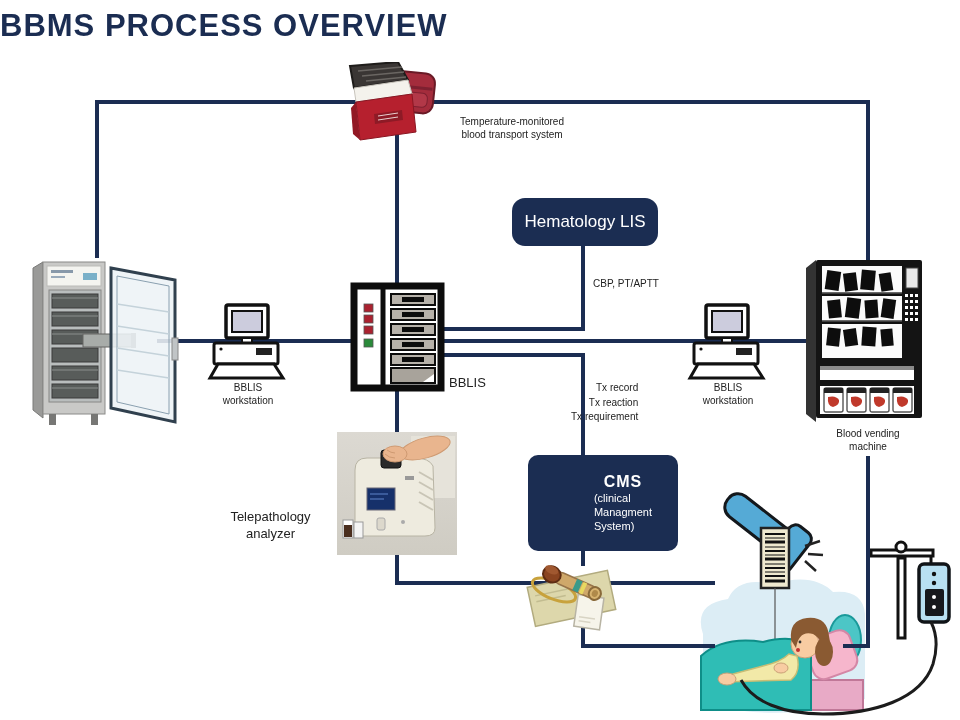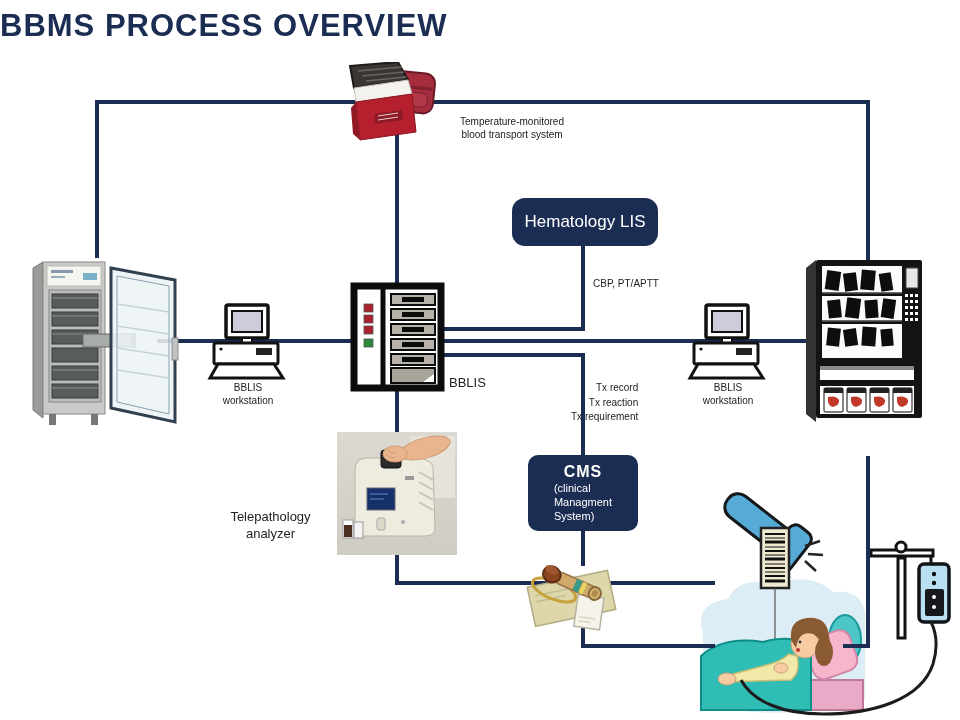--- a/index.html
+++ b/index.html
@@ -9,21 +9,21 @@
          font-size:31px;font-weight:800;letter-spacing:1px;color:var(--navy,#1b2d52);}
   .line{position:absolute;background:var(--navy,#1b2d52);z-index:2;}
   .art{position:absolute;z-index:3;}
   .patient-art{position:absolute;z-index:1;}
   .lbl{position:absolute;z-index:4;color:#222;font-size:10px;line-height:1.3;
        white-space:pre-line;text-align:center;}
   .lbl.left{text-align:right;}
   .navybox{position:absolute;z-index:4;background:var(--navy,#1b2d52);color:#fff;
            display:flex;flex-direction:column;align-items:center;justify-content:center;}
   .hema{left:512px;top:198px;width:146px;height:48px;border-radius:13px;font-size:17px;text-align:right;}
-  .cms{left:528px;top:455px;width:110px;height:76px;border-radius:10px;}
+  .cms{left:528px;top:455px;width:110px;height:96px;border-radius:10px;padding-left:40px;}
   .cms .t{font-weight:800;font-size:16px;letter-spacing:1px;}
   .cms .s{font-size:11px;line-height:1.3;white-space:pre-line;text-align:left;}
   .photo{background:linear-gradient(#dcd9d2,#cfccc3);}
 </style>
 </head>
 <body>
 
 <div class="canvas">
 
   <div class="title">BBMS PROCESS OVERVIEW</div>
@@ -332,20 +332,22 @@
 System)</span>
   </div>
 
   <div class="lbl" style="left:437px;top:115px;width:150px">Temperature-monitored
 blood transport system</div>
   <div class="lbl" style="left:198px;top:381px;width:100px">BBLIS
 workstation</div>
   <div class="lbl left" style="left:449px;top:375px;font-size:13px">BBLIS</div>
   <div class="lbl" style="left:678px;top:381px;width:100px">BBLIS
 workstation</div>
+  <div class="lbl" style="left:806px;top:427px;width:124px">Blood vending
+machine</div>
   <div class="lbl" style="left:218px;top:509px;width:105px;font-size:13px">Telepathology
 analyzer</div>
   <div class="lbl left" style="left:593px;top:277px">CBP, PT/APTT</div>
   <div class="lbl left" style="left:571px;top:381px;line-height:1.45">Tx record
 Tx reaction
 Tx requirement</div>
 
 </div>
 
 </body></html>

